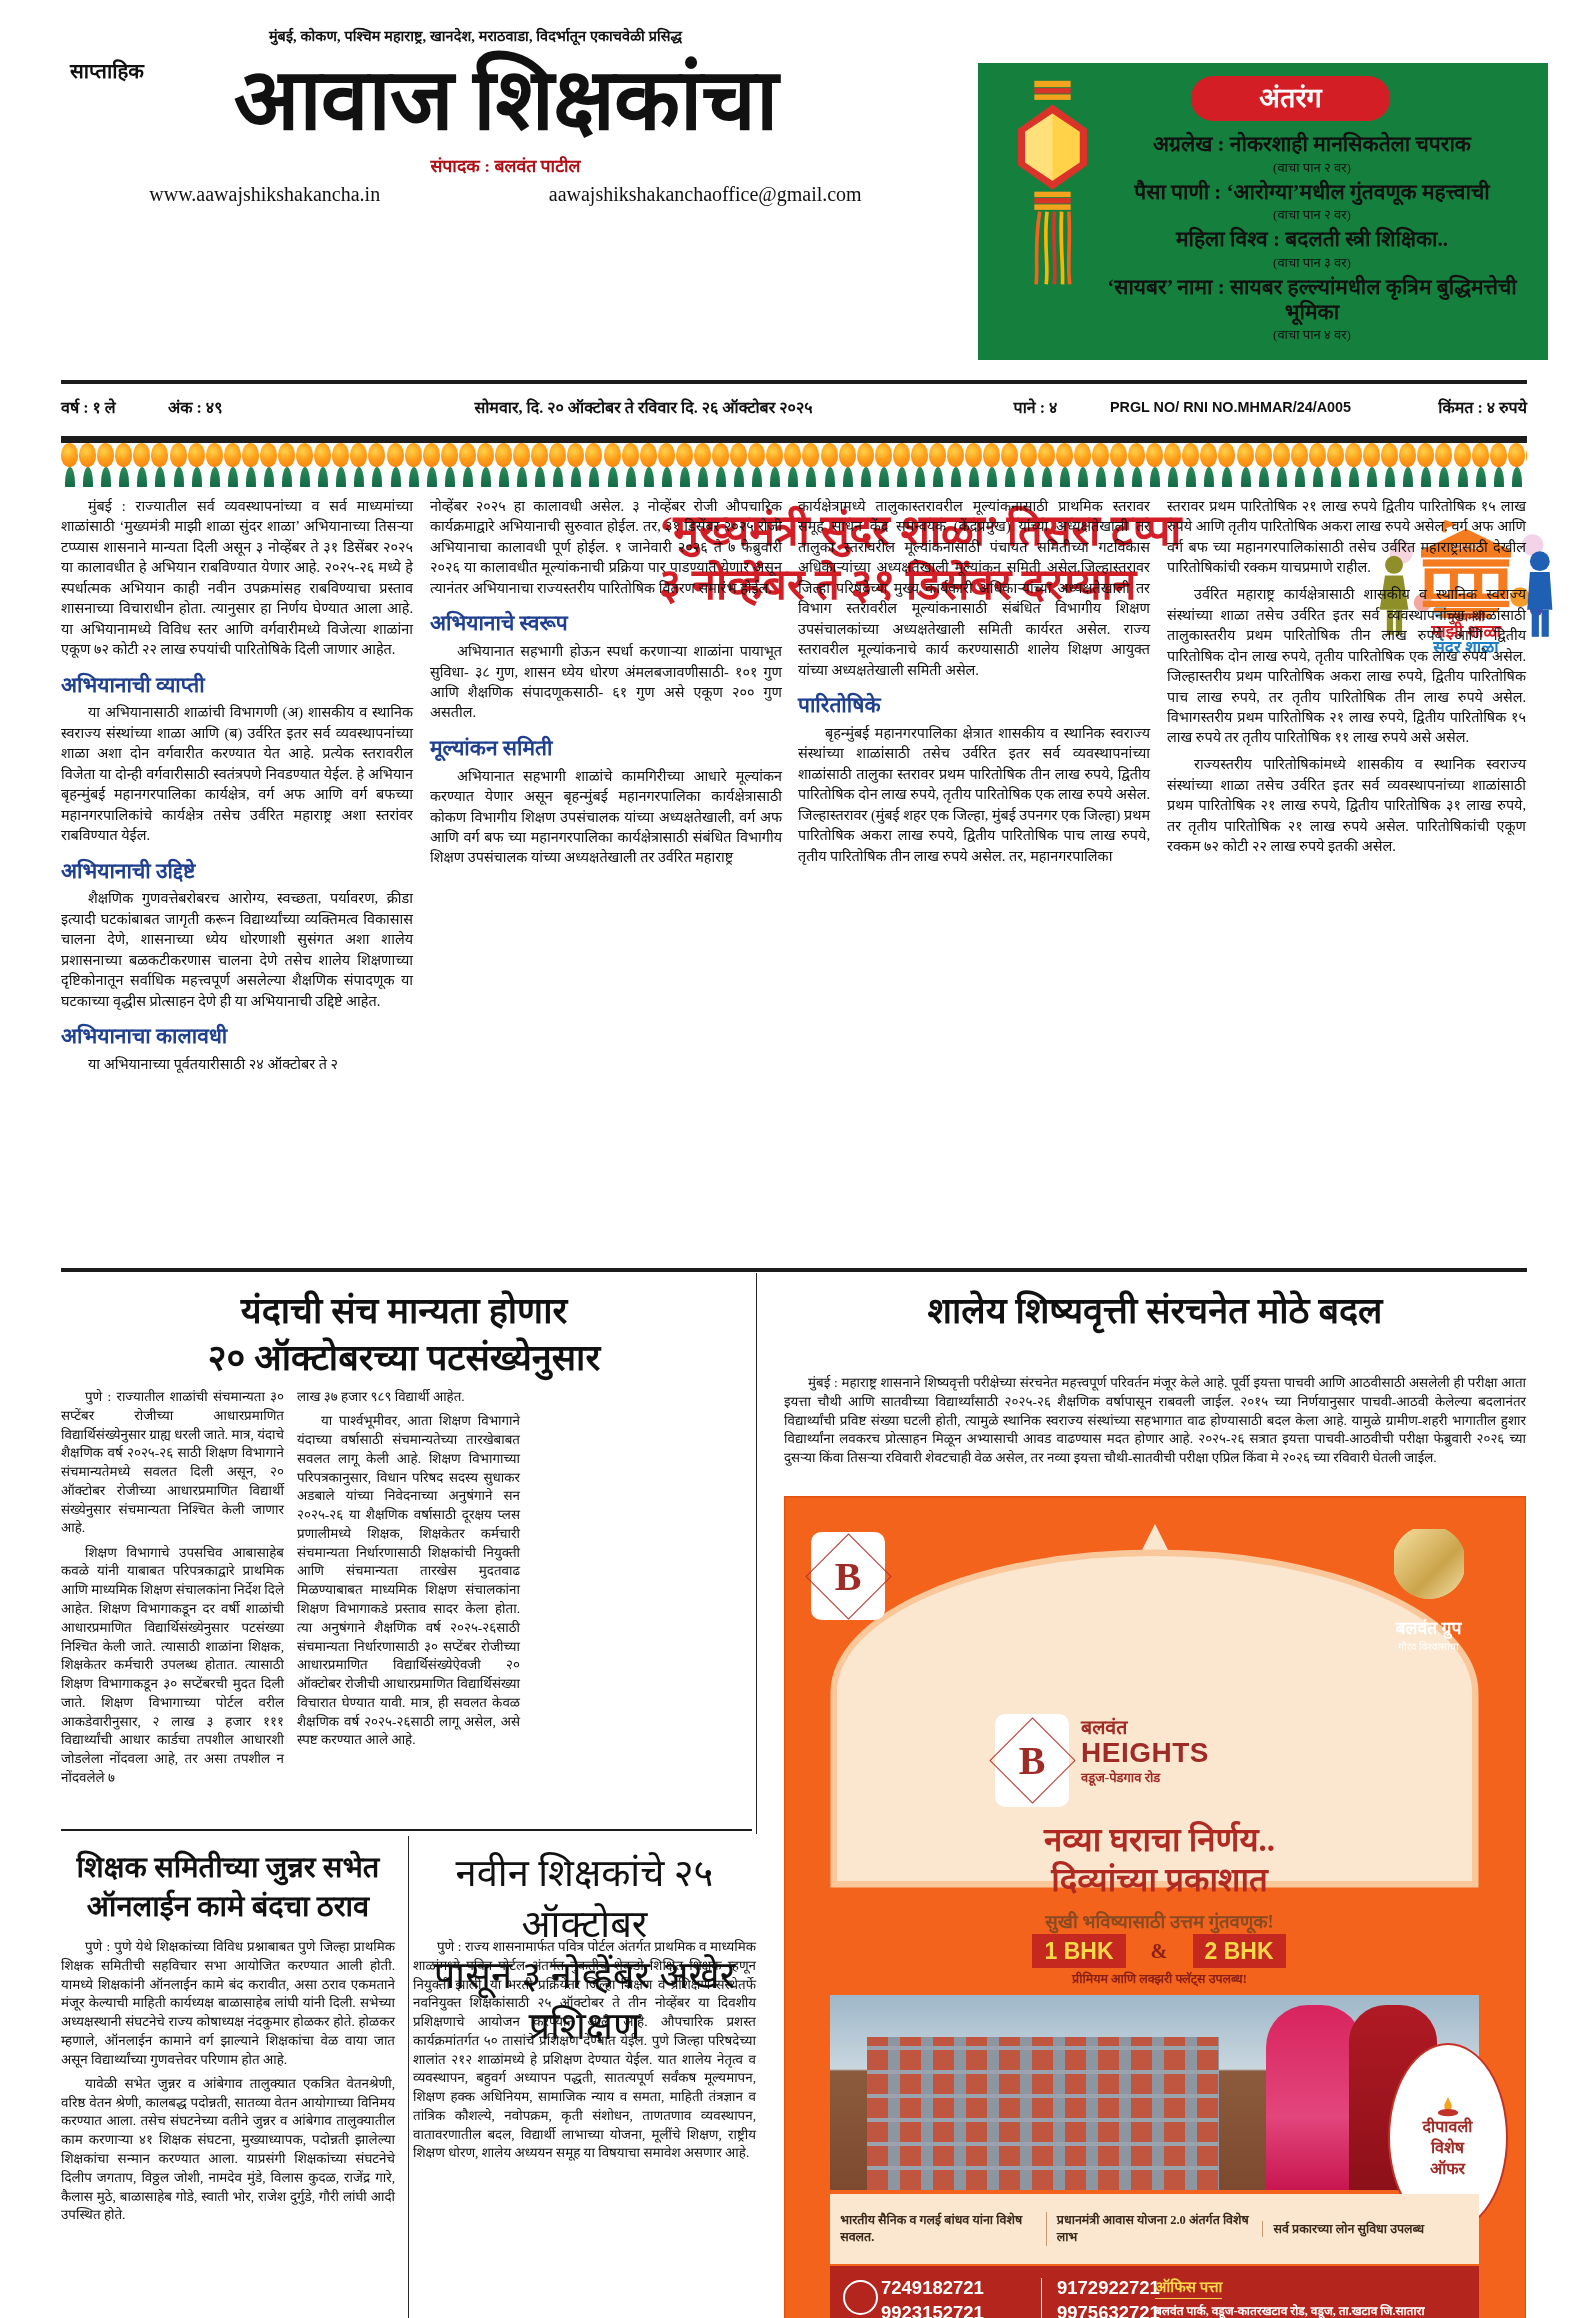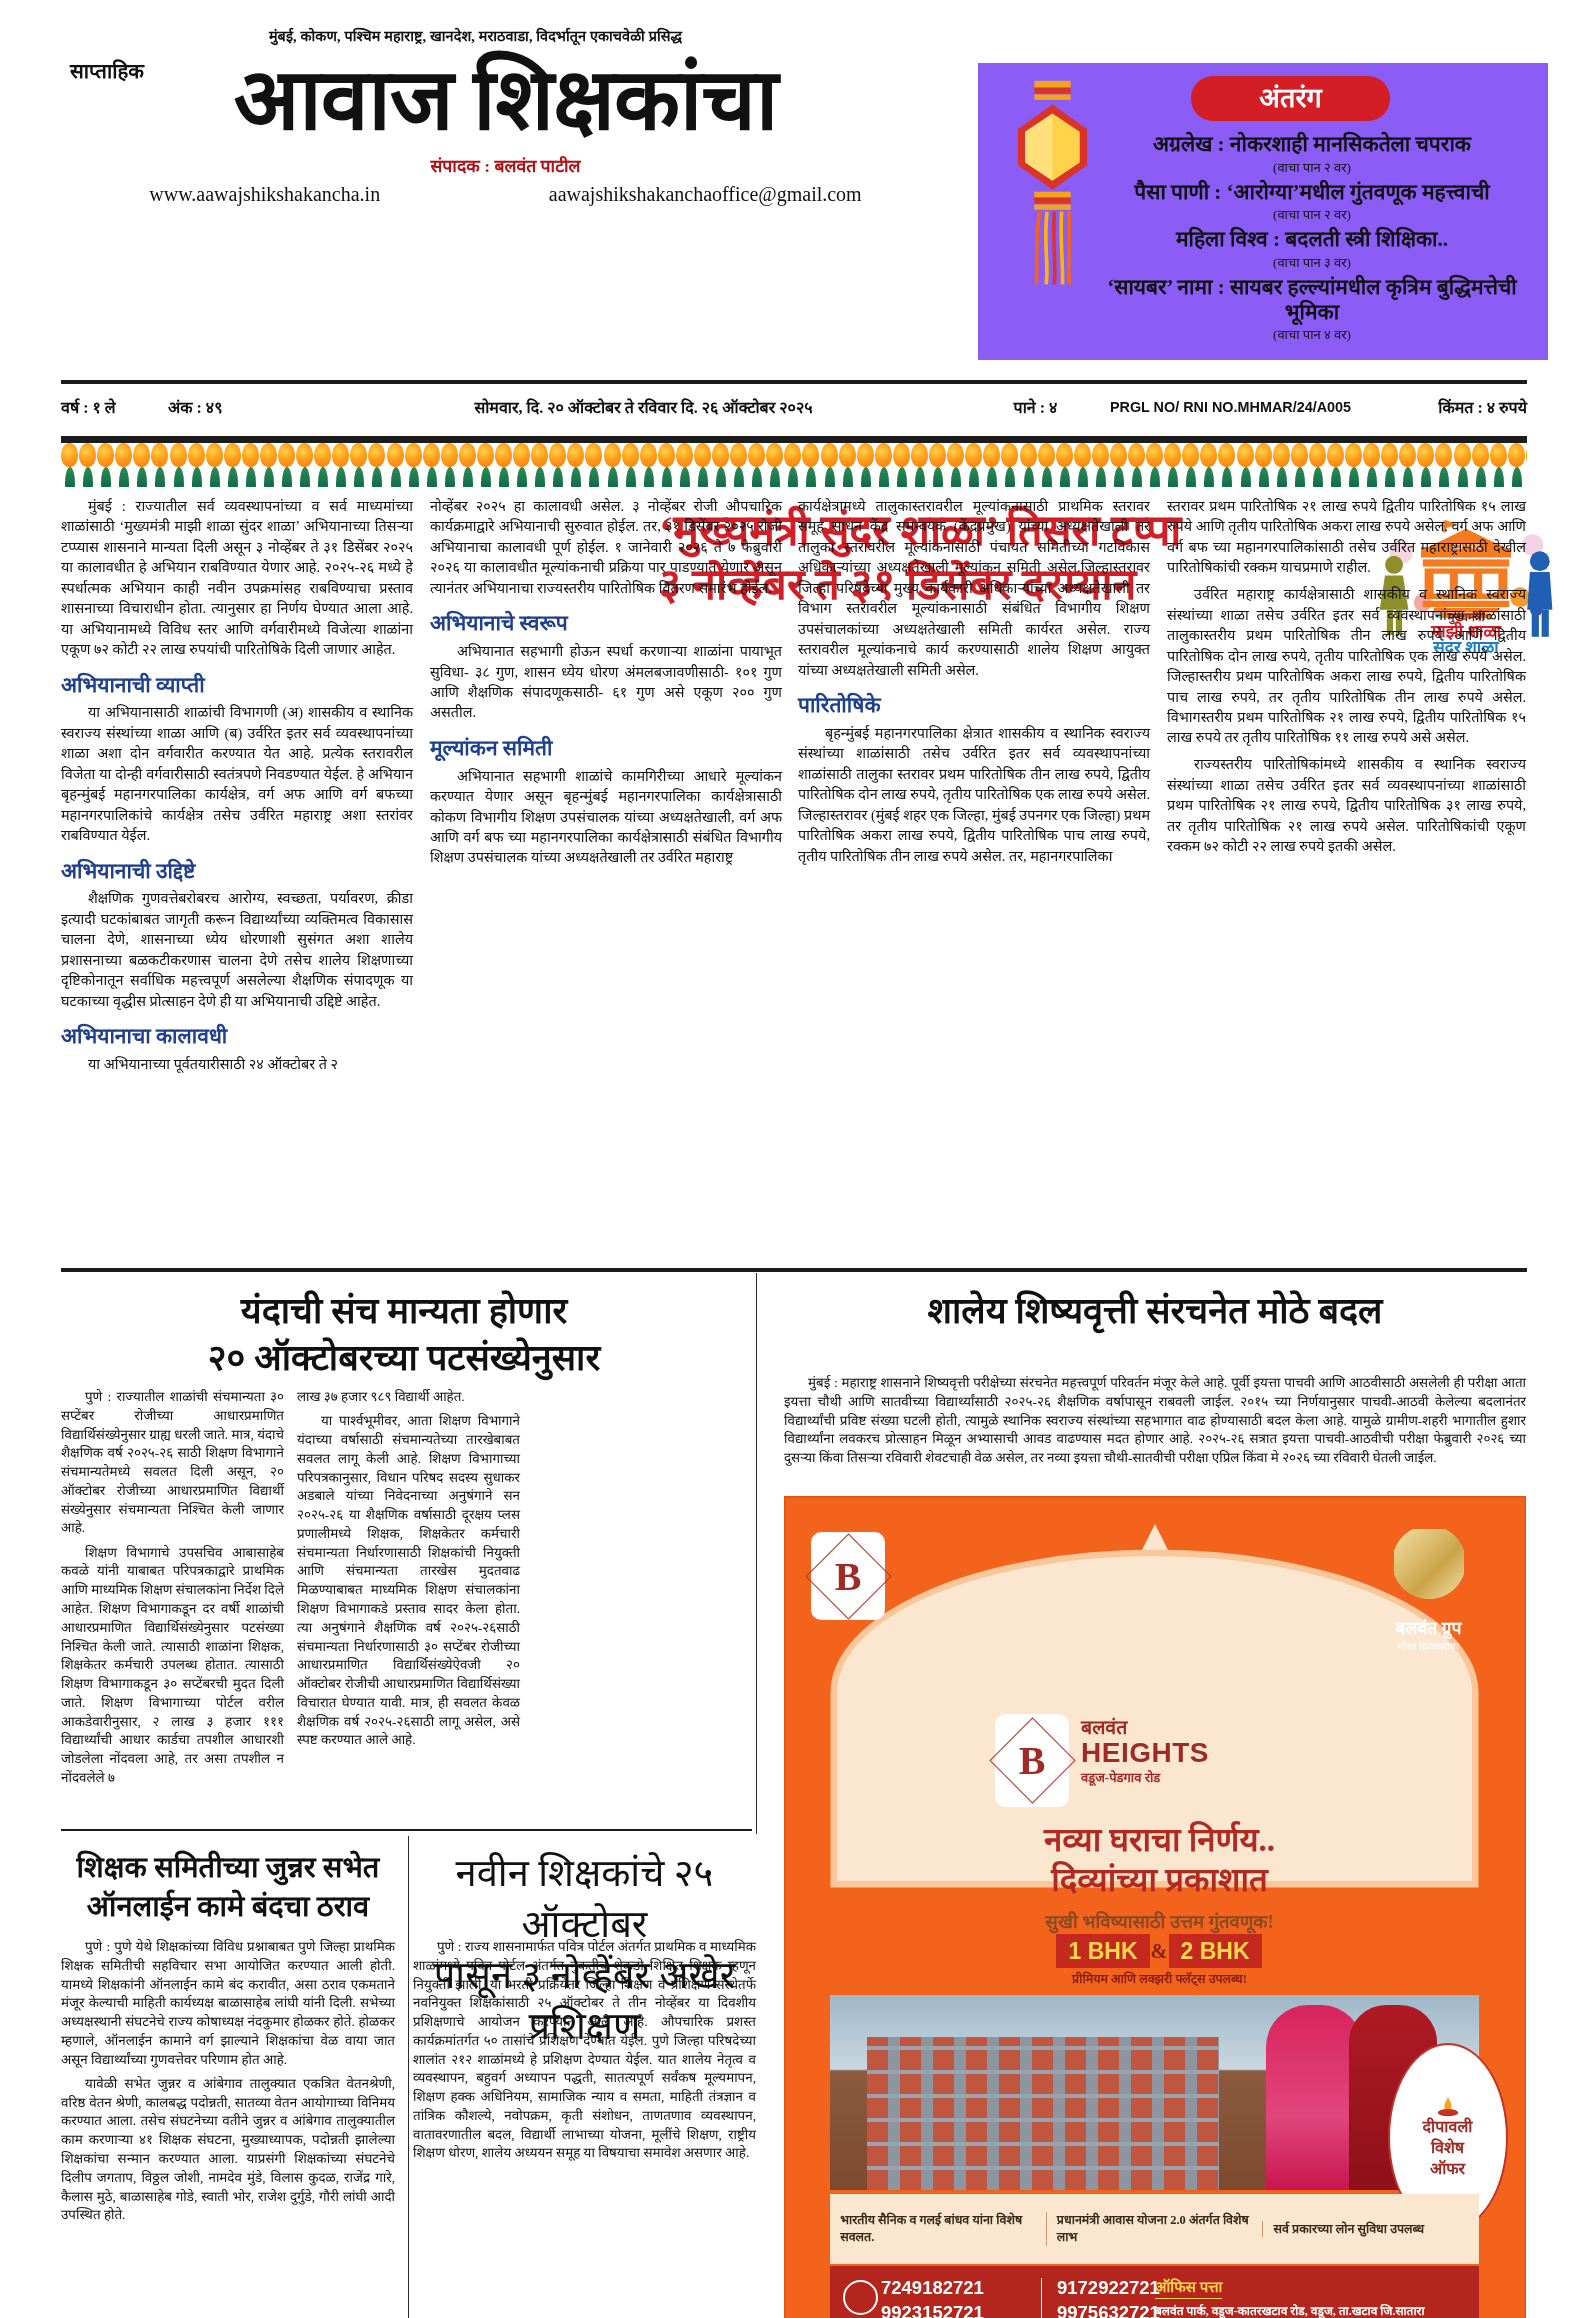--- a/index.html
+++ b/index.html
@@ -16,21 +16,21 @@
   .paper-title { position:absolute; left:65px; top:55px; width:881px; text-align:center;
                  font-size:86px; font-weight:700; line-height:1.05; letter-spacing:-0.9px;
                  font-family:"Liberation Serif",serif; }
   .editor { position:absolute; left:65px; top:153px; width:881px; text-align:center;
             font-size:17.6px; font-weight:700; color:#b01117; }
   .weblinks { position:absolute; left:65px; top:183px; width:881px;
               display:flex; justify-content:space-around; font-size:20px; font-family:"Liberation Serif",serif; }
 
   
   .antarang { position:absolute; left:978px; top:63px; width:570px; height:297px;
-              background:#8b5cf6; }
+              background:#15803d; }
   .antarang-pill { position:absolute; left:213px; top:13px; width:199px; height:45px;
                    background:#d31e26; border-radius:22px; color:#fff; font-size:27px;
                    font-weight:700; text-align:center; line-height:45px; }
   .lantern { position:absolute; left:28px; top:16px; width:93px; height:209px; }
   .ant-lines { position:absolute; left:107px; top:65px; width:454px; text-align:center; }
   .ant-item { font-size:21px; font-weight:700; line-height:1.18; margin-top:4px; }
   .ant-page { font-size:13px; font-weight:400; margin-top:0.9px; }
 
   
   .rule-thick { position:absolute; left:61px; width:1466px; height:4.2px; background:#1c1c1c; }
@@ -126,21 +126,21 @@
   .ad-brand .b1 { font-size:19.5px; font-weight:700; line-height:1; }
   .ad-brand .b2 { font-size:28px; font-weight:700; letter-spacing:0.5px;
                   font-family:Liberation Sans, sans-serif; line-height:1.1; }
   .ad-brand .b3 { font-size:13px; font-weight:700; }
 
   .ad-tagline { position:absolute; left:153px; top:325px; width:445px; text-align:center; }
   .ad-tagline .t1 { color:#b02a22; font-size:33px; font-weight:700; line-height:1.2; }
   .ad-tagline .t2 { color:#8a4a22; font-size:18.5px; font-weight:700; margin-top:7.4px; }
 
   .ad-bhk { position:absolute; left:185px; top:438px; width:380px;
-            display:flex; align-items:center; justify-content:center; gap:1px; }
+            display:flex; align-items:center; justify-content:center; gap:25px; }
   .bhk-chip { background:#c4281f; color:#ffd84a; font-weight:700; font-size:23px;
               padding:3.7px 12px; font-family:"Liberation Sans",sans-serif; }
   .bhk-amp { color:#8a2018; font-size:20.4px; font-weight:700; }
   .ad-premium { position:absolute; left:153px; top:474px; width:445px; text-align:center;
                 color:#8a2018; font-size:12.5px; font-weight:700; }
 
   .ad-photo { position:absolute; left:46px; top:499px; width:649px; height:195px;
               background:linear-gradient(180deg,#9fb7c9 0%,#c9d7df 38%,#8c5a3c 39%,#7d4a30 100%);
               overflow:hidden; }
   .bldg { position:absolute; left:37px; bottom:0; width:352px; height:153px;

